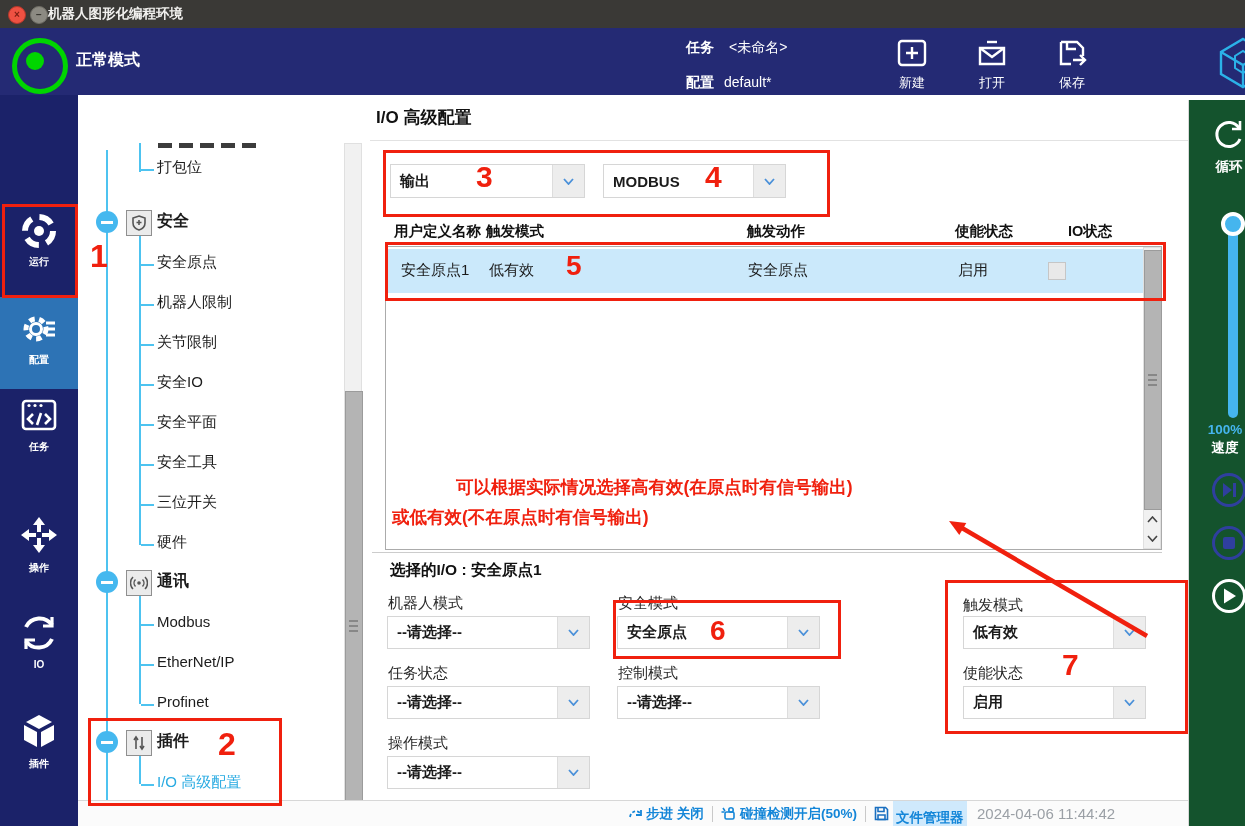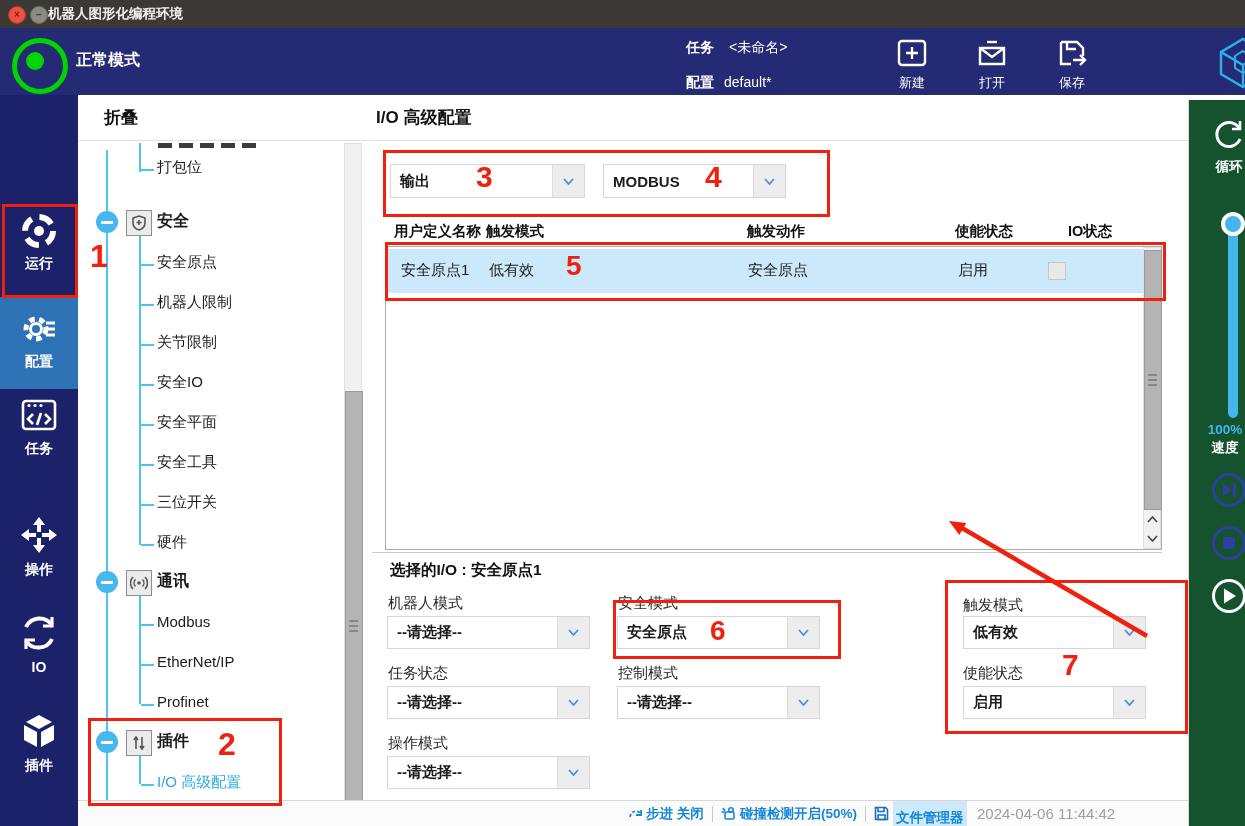--- a/index.html
+++ b/index.html
@@ -12,21 +12,21 @@
   .tb-close{left:8px;background:#ef5142;border:1px solid #b5372a;color:#7c1d11}
   .tb-min{left:30px;background:#8c8a82;border:1px solid #6e6c64;color:#35342f}
   .tb-title{left:48px;top:0;height:28px;line-height:28px;color:#f2f1ef;font-size:13.5px;font-weight:bold}
   
   .header{left:0;top:28px;width:1245px;height:67px;background:#242a74}
   .hdr-lbl{color:#fff;font-size:14px;font-weight:bold}
   .hdr-val{color:#fff;font-size:14px}
   .hdr-btn-lbl{color:#fff;font-size:13px;text-align:center}
   
   .sidebar{left:0;top:95px;width:78px;height:731px;background:#1b2269}
-  .side-lbl{left:0;width:78px;text-align:center;color:#fff;font-size:14px;font-weight:bold}
+  .side-lbl{left:0;width:78px;text-align:center;color:#fff;font-size:10px;font-weight:bold}
   .side-sel{left:0;top:202px;width:78px;height:92px;background:#2d73b5}
   
   .treepanel{left:78px;top:95px;width:292px;height:705px;background:#fff;border-right:1px solid #cfcfcf}
   .panel-hdr{border-bottom:1px solid #e2e2e2;font-size:17px;font-weight:bold;color:#111}
   .mainpanel{left:370px;top:95px;width:818px;height:705px;background:#fff}
   .tree-line{background:#4dc3f0}
   .tree-text{font-size:15px;color:#1c1c1c;white-space:nowrap}
   .tree-group-text{font-size:16px;color:#1c1c1c;font-weight:bold;white-space:nowrap}
   .minus-circle{width:22px;height:22px;border-radius:50%;background:#45b8ef}
   .minus-circle::after{content:"";position:absolute;left:5px;top:10px;width:12px;height:2.5px;background:#fff}
@@ -178,21 +178,20 @@
         <path d="M20 4l13 7-13 7L7 11z"></path>
           <path d="M5 14l13 7v15L5 29z"></path>
           <path d="M35 14l-13 7v15l13-7z"></path>
       </svg>
       </span>
     <div class="abs side-lbl" style="top:662px">插件</div>
 
   </div>
 
   <div class="abs treepanel">
-    <div class="abs panel-hdr" style="left:0;top:0;width:291px;height:46px;line-height:46px;padding-left:26px;box-sizing:border-box">折叠</div>
 
     <div class="abs tree-line" style="left:28px;top:55px;width:2px;height:698px"></div>
     <div class="abs tree-line" style="left:61px;top:48px;width:2px;height:29px"></div>
     <div class="abs tree-line" style="left:63px;top:74px;width:13px;height:2px"></div>
     <div class="abs tree-line" style="left:61px;top:139px;width:2px;height:311px"></div>
     <div class="abs tree-line" style="left:61px;top:499px;width:2px;height:110px"></div>
     <div class="abs tree-line" style="left:61px;top:659px;width:2px;height:30px"></div>
 
     <div class="abs" style="left:80px;top:48px;width:104px;height:5px;background:repeating-linear-gradient(90deg,#3c3c3c 0 14px,rgba(0,0,0,0) 14px 21px)"></div>
 
@@ -307,20 +306,22 @@
             </svg>
         </div>
         <div class="abs sb-arrow" style="left:0;top:281px;width:16px;height:19px">
           <svg width="11" height="7" viewBox="0 0 11 7" fill="none" stroke="#444" stroke-width="1.6">
               <path d="M1 1l4.5 5L10 1"></path>
             </svg>
         </div>
       </div>
     </div>
 
+    <div class="abs rnote" style="left:86px;top:380px">可以根据实际情况选择高有效(在原点时有信号输出)</div>
+    <div class="abs rnote" style="left:22px;top:410px">或低有效(不在原点时有信号输出)</div>
 
     <div class="abs" style="left:2px;top:457px;width:790px;height:1px;background:#cccccc"></div>
     <div class="abs" style="left:20px;top:465px;font-size:15.5px;font-weight:bold;color:#111">选择的I/O : 安全原点1</div>
 
     <div class="abs flabel" style="left:18px;top:499px">机器人模式</div>
     <div class="abs dd" style="left:17px;top:521px;width:201px;height:31px">
       <span class="val">--请选择--</span>
       <span class="btn">
         <svg width="11" height="7" viewBox="0 0 11 7" fill="none" stroke="#4a90d9" stroke-width="1.8">
             <path d="M1 1l4.5 5L10 1"></path>

